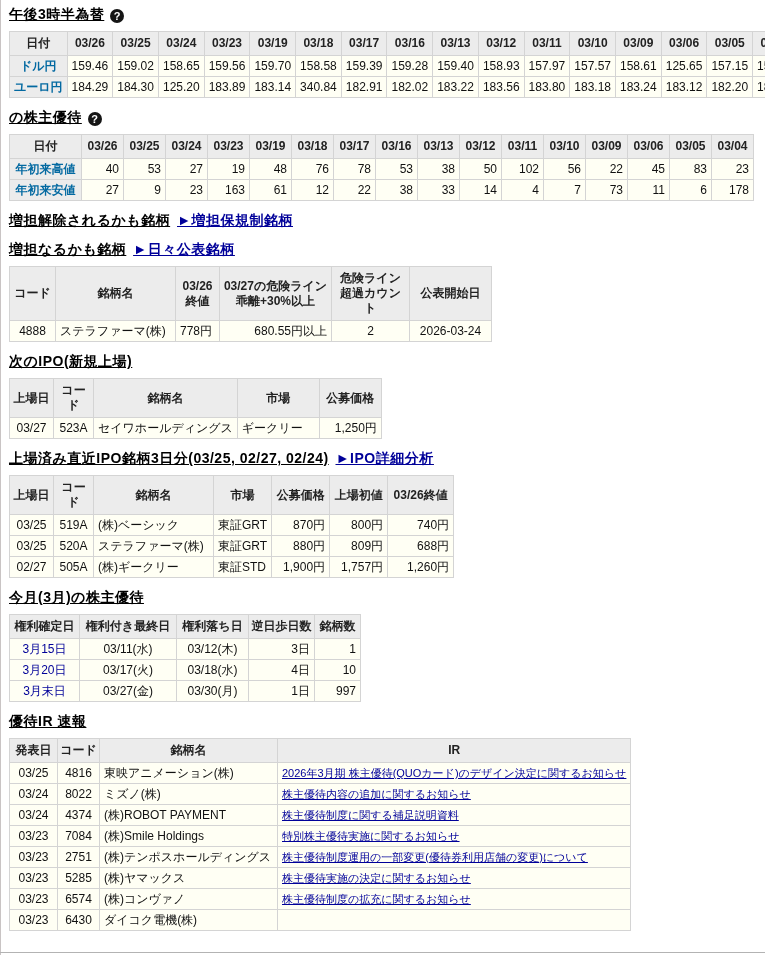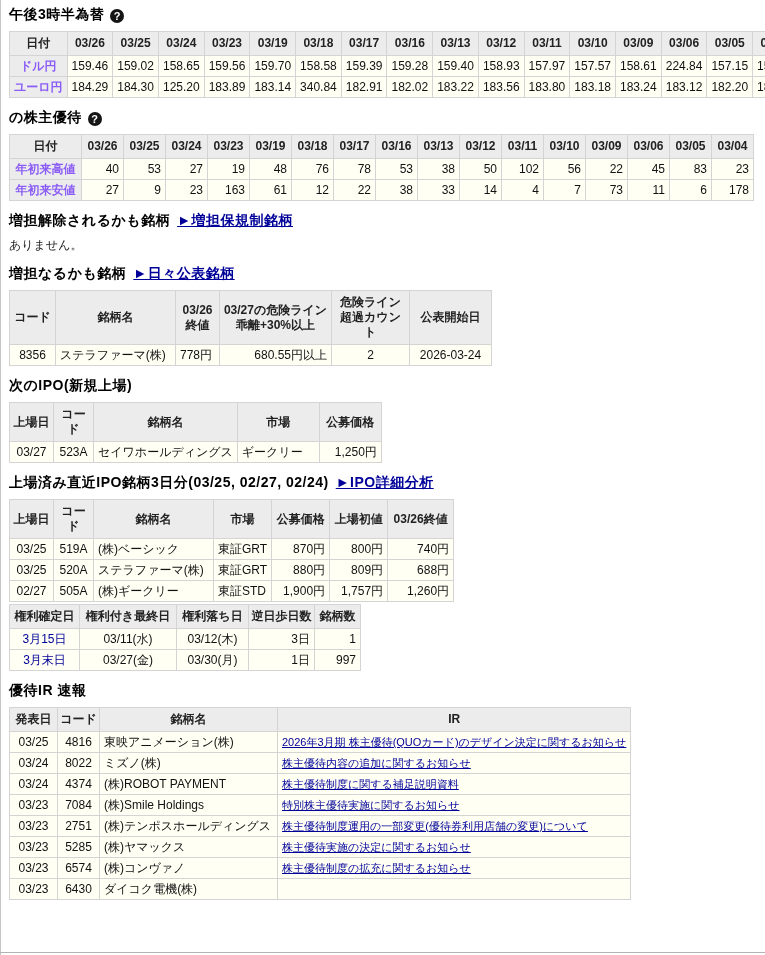--- a/index.html
+++ b/index.html
@@ -6,42 +6,42 @@
   body{
     width:765px;height:955px;overflow:hidden;background:#ffffff;
     font-family:"Liberation Sans","DejaVu Sans",sans-serif;color:#111;position:relative;
   }
   .page{
     position:absolute;top:0;left:0;width:765px;height:955px;
     border-left:1px solid #c9c4c4;box-sizing:border-box;
     padding:2px 0 0 7px;overflow:hidden;
   }
   .bottom-line{position:absolute;top:952px;left:0;width:765px;height:0;border-top:1px solid #b3b3b3;}
-  h2{font-size:14px;font-weight:bold;color:#000;margin:11px 0 7px 1px;letter-spacing:0.5px;}
+  h2{font-size:14px;font-weight:bold;color:#000;margin:11px 0 7px 1px;letter-spacing:0.5px;text-decoration:underline;}
   h2.first{margin-top:4px;}
   .sec-link{font-weight:bold;color:#000099;text-decoration:underline;margin-left:7px;cursor:pointer;}
   a{color:#000099;text-decoration:underline;cursor:pointer;}
   a.plain{text-decoration:none;}
   .empty{font-size:12px;margin:2px 0 10px 1px;color:#222;}
   .help{
     display:inline-block;width:14px;height:14px;border-radius:50%;
     background:#151515;color:#fff;font-size:11px;line-height:14px;text-align:center;
     font-weight:bold;margin-left:6px;vertical-align:-1px;cursor:pointer;
   }
   table.tbl{border-collapse:collapse;table-layout:fixed;font-size:12px;margin:0 0 2px 1px;}
   .tbl th{
     background:#ececec;border:1px solid #d4d4d4;padding:4px 2px;
     font-weight:bold;text-align:center;white-space:pre-line;color:#222;line-height:1.25;
     overflow:hidden;
   }
   .tbl td{
     background:#fffff4;border:1px solid #d4d4d4;padding:3px 4px;
     white-space:nowrap;overflow:hidden;line-height:14px;color:#111;
   }
-  .tbl td.rh{background:#ececec;text-align:center;font-weight:bold;color:#8b5cf6;}
+  .tbl td.rh{background:#ececec;text-align:center;font-weight:bold;color:#0369a1;}
   td.ac{text-align:center;} td.ar{text-align:right;} td.al{text-align:left;}
   .t-fx,.t-sent{font-size:11px;}
   .t-ir td:nth-child(4){font-size:11px;}
 </style>
 </head>
 <body>
 
 <div class="page">
 
   <h2 class="first">
@@ -97,21 +97,21 @@
           <td class="ar">159.56</td>
           <td class="ar">159.70</td>
           <td class="ar">158.58</td>
           <td class="ar">159.39</td>
           <td class="ar">159.28</td>
           <td class="ar">159.40</td>
           <td class="ar">158.93</td>
           <td class="ar">157.97</td>
           <td class="ar">157.57</td>
           <td class="ar">158.61</td>
-          <td class="ar">224.84</td>
+          <td class="ar">125.65</td>
           <td class="ar">157.15</td>
           <td class="ar">157.55</td>
         </tr>
         <tr>
           <td class="ac rh">ユーロ円</td>
           <td class="ar">184.29</td>
           <td class="ar">184.30</td>
           <td class="ar">125.20</td>
           <td class="ar">183.89</td>
           <td class="ar">183.14</td>
@@ -212,21 +212,20 @@
           <td class="ar">11</td>
           <td class="ar">6</td>
           <td class="ar">178</td>
         </tr>
       </tbody>
     </table>
 
   <h2>
     <span>増担解除されるかも銘柄</span><a class="sec-link">►増担保規制銘柄</a>
   </h2>
-  <p class="empty">ありません。</p>
 
   <h2>
     <span>増担なるかも銘柄</span><a class="sec-link">►日々公表銘柄</a>
   </h2>
   <table class="tbl t-margin">
       <colgroup>
         <col style="width: 46px;">
         <col style="width: 120px;">
         <col style="width: 44px;">
         <col style="width: 112px;">
@@ -241,21 +240,21 @@
 終値</th>
           <th>03/27の危険ライン
 乖離+30%以上</th>
           <th>危険ライン
 超過カウント</th>
           <th>公表開始日</th>
         </tr>
       </thead>
       <tbody>
         <tr>
-          <td class="ac">8356</td>
+          <td class="ac">4888</td>
           <td class="al">ステラファーマ(株)</td>
           <td class="al">778円</td>
           <td class="ar">680.55円以上</td>
           <td class="ac">2</td>
           <td class="ac">2026-03-24</td>
         </tr>
       </tbody>
     </table>
 
   <h2>
@@ -337,20 +336,23 @@
           <td class="ac">505A</td>
           <td class="al">(株)ギークリー</td>
           <td class="al">東証STD</td>
           <td class="ar">1,900円</td>
           <td class="ar">1,757円</td>
           <td class="ar">1,260円</td>
         </tr>
       </tbody>
     </table>
 
+  <h2>
+    <span>今月(3月)の株主優待</span>
+  </h2>
   <table class="tbl t-yutai">
       <colgroup>
         <col style="width: 70px;">
         <col style="width: 97px;">
         <col style="width: 72px;">
         <col style="width: 66px;">
         <col style="width: 46px;">
       </colgroup>
       <thead>
         <tr>
@@ -363,20 +365,27 @@
       </thead>
       <tbody>
         <tr>
           <td class="ac"><a class="plain">3月15日</a></td>
           <td class="ac">03/11(水)</td>
           <td class="ac">03/12(木)</td>
           <td class="ar">3日</td>
           <td class="ar">1</td>
         </tr>
         <tr>
+          <td class="ac"><a class="plain">3月20日</a></td>
+          <td class="ac">03/17(火)</td>
+          <td class="ac">03/18(水)</td>
+          <td class="ar">4日</td>
+          <td class="ar">10</td>
+        </tr>
+        <tr>
           <td class="ac"><a class="plain">3月末日</a></td>
           <td class="ac">03/27(金)</td>
           <td class="ac">03/30(月)</td>
           <td class="ar">1日</td>
           <td class="ar">997</td>
         </tr>
       </tbody>
     </table>
 
   <h2>

